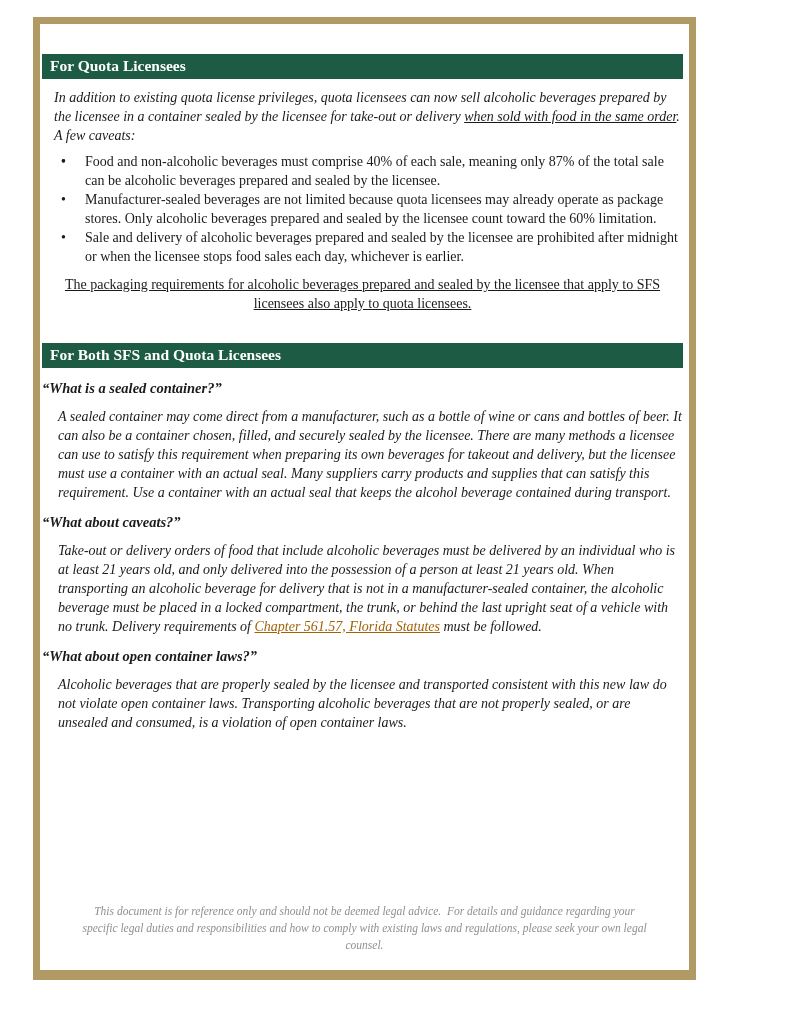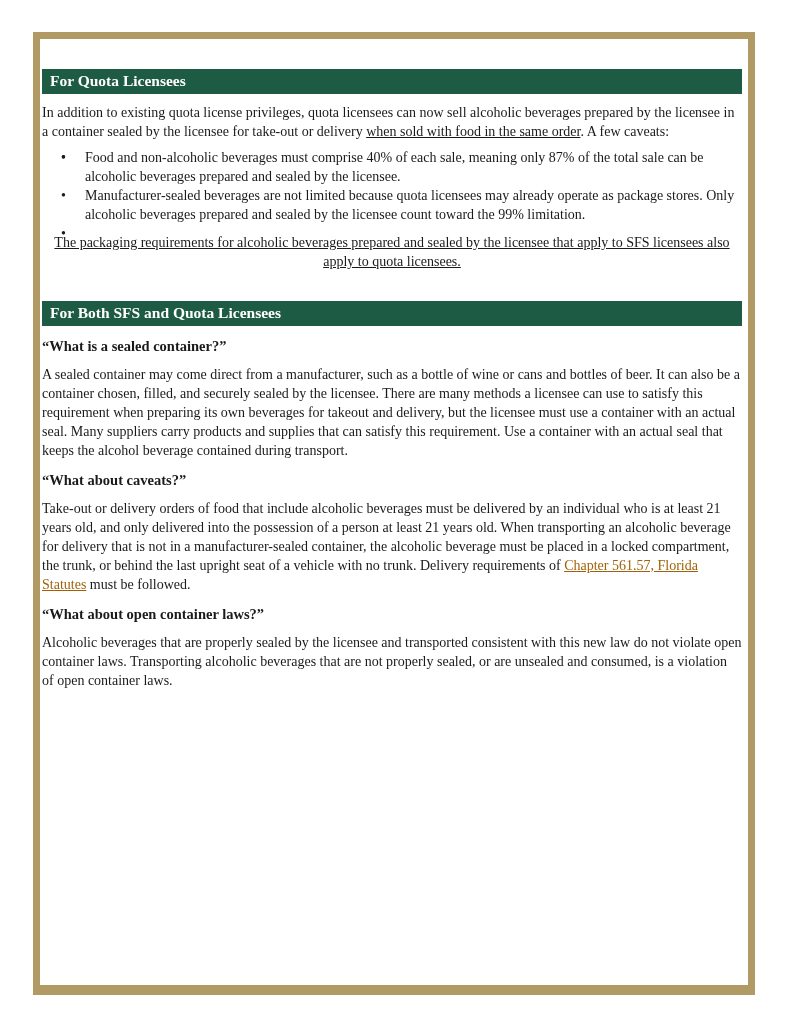--- a/index.html
+++ b/index.html
@@ -3,54 +3,54 @@
 <meta charset="utf-8">
 <style>
   html, body { margin: 0; padding: 0; }
   body {
     width: 791px; height: 1024px;
     background: #ffffff;
     font-family: "Liberation Serif", "DejaVu Serif", serif;
   }
   #page { position: relative; width: 791px; height: 1024px; overflow: hidden; }
   .frame {
-    position: absolute; left: 33px; top: 32px;
-    width: 722px; height: 963px;
+    position: absolute; left: 33px; top: 17px;
+    width: 663px; height: 963px;
     border: 7px solid #B19A63;
     border-bottom-width: 10px;
     box-sizing: border-box;
     background: #ffffff;
   }
   .content {
     margin: 30px 6px 0 2px;
     color: #1A1A1A;
     font-size: 14px;
     line-height: 19px;
   }
   .green-bar {
     background: #1E5B45;
     color: #ffffff;
     font-weight: bold;
     font-size: 15.5px;
     line-height: 18px;
     padding: 3px 8px 4px 8px;
   }
   .bar-second { margin-top: 30px; }
-  .intro { margin: 9px 0 0 0; }
+  .intro { margin: 9px 0 0 12px; font-style: italic; }
   .u { text-decoration: underline; }
   .bullets { margin: 7px 0 0 0; padding: 0; list-style: none; }
   .bullets li { position: relative; padding-left: 43px; }
   .bullets .bullet { position: absolute; left: 19px; top: 0; }
   .closing { margin: 9px 0 0 0; text-decoration: underline; text-align: center; }
   .qa-q {
-    font-weight: bold; 
+    font-weight: bold; font-style: italic;
     font-size: 14.5px;
     margin: 11px 0 0 0;
   }
-  .qa-a { margin: 9px 0 0 0; }
+  .qa-a { margin: 9px 0 0 16px; font-style: italic; }
   .qa-a a {
     color: #a16207;
     text-decoration: underline;
     cursor: pointer;
   }
   .footer {
     position: absolute;
     left: 0; right: 0; bottom: 16px;
     text-align: center;
     font-style: italic;
@@ -77,38 +77,40 @@
       <ul class="bullets">
         <li>
           <span class="bullet">•</span>
         </li>
         <li>
           <span class="bullet">•</span>
           <span>Food and non-alcoholic beverages must comprise 40% of each sale, meaning only 87% of the total sale can be alcoholic beverages prepared and sealed by the licensee.</span>
         </li>
         <li>
           <span class="bullet">•</span>
-          <span>Manufacturer-sealed beverages are not limited because quota licensees may already operate as package stores. Only alcoholic beverages prepared and sealed by the licensee count toward the 99% limitation.</span>
+          <span>Manufacturer-sealed beverages are not limited because quota licensees may already operate as package stores. Only alcoholic beverages prepared and sealed by the licensee count toward the 60% limitation.</span>
         </li>
         <li>
           <span class="bullet">•</span>
+          <span>Sale and delivery of alcoholic beverages prepared and sealed by the licensee are prohibited after midnight or when the licensee stops food sales each day, whichever is earlier.</span>
         </li>
       </ul>
 
       <p class="closing">The packaging requirements for alcoholic beverages prepared and sealed by the licensee that apply to SFS licensees also apply to quota licensees.</p>
 
       <div class="green-bar bar-second">
         <span>For Both SFS and Quota Licensees</span>
       </div>
 
       <p class="qa-q">“What is a sealed container?”</p>
       <p class="qa-a">A sealed container may come direct from a manufacturer, such as a bottle of wine or cans and bottles of beer. It can also be a container chosen, filled, and securely sealed by the licensee. There are many methods a licensee can use to satisfy this requirement when preparing its own beverages for takeout and delivery, but the licensee must use a container with an actual seal. Many suppliers carry products and supplies that can satisfy this requirement. Use a container with an actual seal that keeps the alcohol beverage contained during transport.</p>
 
       <p class="qa-q">“What about caveats?”</p>
       <p class="qa-a"><span>Take-out or delivery orders of food that include alcoholic beverages must be delivered by an individual who is at least 21 years old, and only delivered into the possession of a person at least 21 years old. When transporting an alcoholic beverage for delivery that is not in a manufacturer-sealed container, the alcoholic beverage must be placed in a locked compartment, the trunk, or behind the last upright seat of a vehicle with no trunk. Delivery requirements of </span><a>Chapter 561.57, Florida Statutes</a><span> must be followed.</span></p>
 
       <p class="qa-q">“What about open container laws?”</p>
       <p class="qa-a">Alcoholic beverages that are properly sealed by the licensee and transported consistent with this new law do not violate open container laws. Transporting alcoholic beverages that are not properly sealed, or are unsealed and consumed, is a violation of open container laws.</p>
 
     </div>
 
+    <div class="footer">This document is for reference only and should not be deemed legal advice.  For details and guidance regarding your specific legal duties and responsibilities and how to comply with existing laws and regulations, please seek your own legal counsel.</div>
   </div>
 </div>
 
 </body></html>

